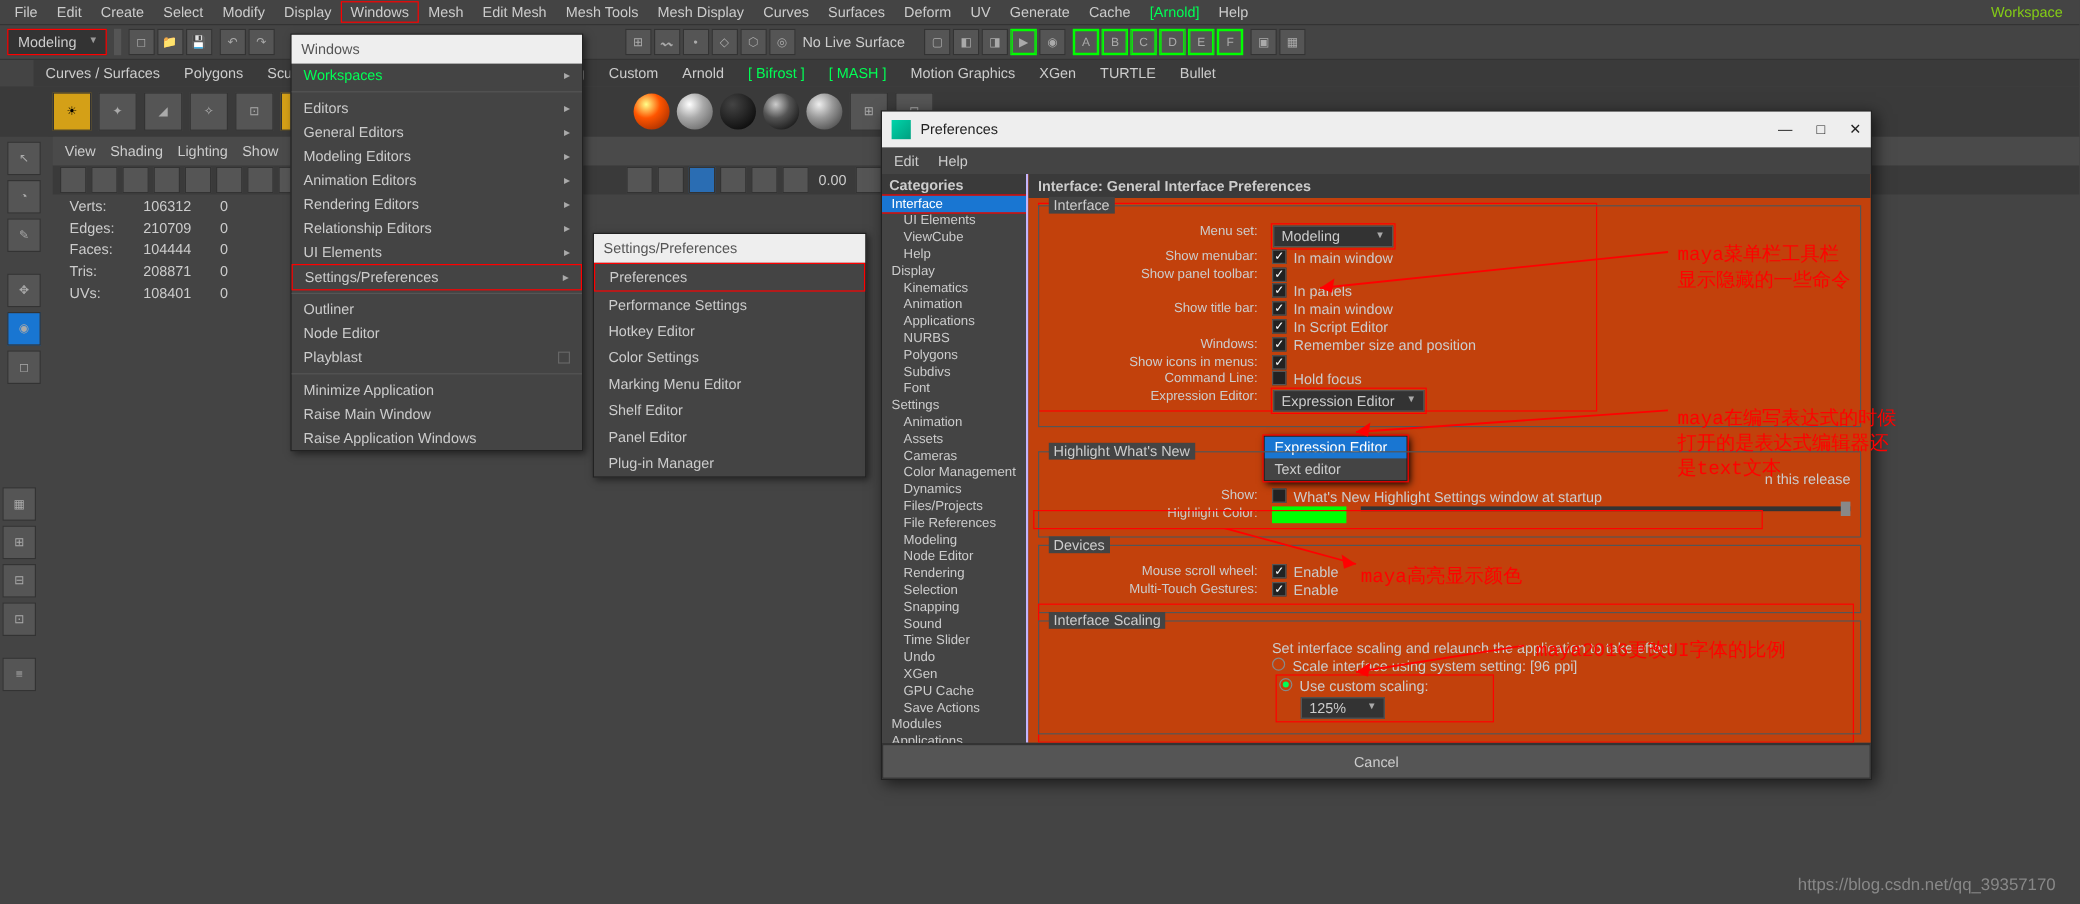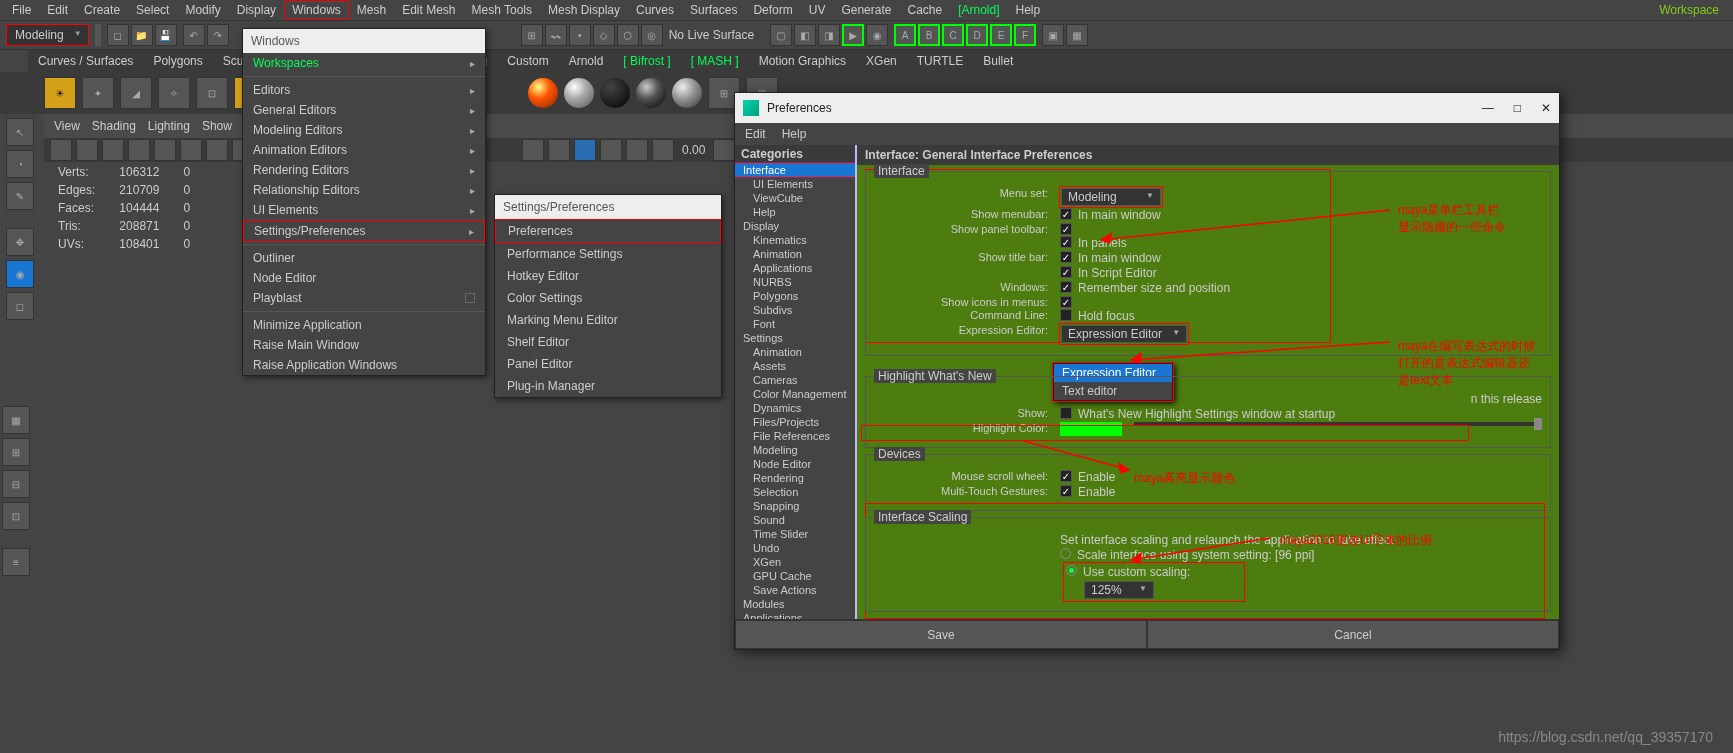--- a/index.html
+++ b/index.html
@@ -47,42 +47,42 @@
 .prefwin .titlebar .mlogo{width:16px;height:16px;background:linear-gradient(135deg,#00D4AA,#00A080);margin-right:8px;}
 .prefwin .titlebar .wbtn{margin-left:auto;display:flex;gap:20px;font-size:14px;color:#222;}
 .prefwin .winmenu{height:22px;background:#444;display:flex;align-items:center;gap:16px;padding:0 10px;}
 .prefwin .body{flex:1;display:flex;overflow:hidden;}
 .prefwin .cats{width:122px;background:#444;border-right:2px solid #c4b5fd;overflow:auto;}
 .prefwin .cats .chdr{background:#3a3a3a;color:#ccc;font-weight:bold;padding:2px 6px;}
 .prefwin .cats .citem{padding:1px 8px;color:#ccc;font-size:11px;}
 .prefwin .cats .citem.sel{background:#1976d2;color:#fff;}
 .prefwin .cats .citem.sub{padding-left:18px;}
 .prefwin .cats .red{outline:1px solid red;}
-.prefwin .main{flex:1;background:#4d7c0f;overflow:auto;position:relative;}
+.prefwin .main{flex:1;background:#c2410c;overflow:auto;position:relative;}
 .prefwin .main .mh{background:#3a3a3a;padding:3px 8px;font-weight:bold;}
 .prefwin .grp{border:1px solid #555;margin:6px 8px;padding:6px 8px 10px 8px;position:relative;}
 .prefwin .grp.legendary{padding-top:14px;}
 .prefwin .grp .legend{position:absolute;top:-8px;left:8px;background:#444;padding:0 4px;color:#ccc;}
 .prefwin .row{display:flex;align-items:flex-start;gap:6px;margin:1px 0;}
 .prefwin .row .lab{width:180px;text-align:right;padding-right:6px;color:#ccc;font-size:11px;}
 .prefwin .cbx{width:12px;height:12px;background:#222;border:1px solid #555;display:inline-flex;align-items:center;justify-content:center;color:#fff;font-size:10px;}
 .prefwin .cbx.on::after{content:"✓";}
 .prefwin select, .prefwin .fakesel{background:#333;border:1px solid #555;color:#ccc;padding:1px 24px 1px 6px;position:relative;min-width:100px;}
 .prefwin .fakesel::after{content:"▼";position:absolute;right:6px;top:2px;font-size:8px;color:#aaa;}
 .expr-pop{position:absolute;background:#444;border:1px solid #222;box-shadow:2px 2px 6px #000;min-width:120px;}
 .expr-pop .op{padding:2px 8px;}
 .expr-pop .op.sel{background:#1976d2;color:#fff;}
 .colorbar{display:inline-block;width:62px;height:14px;background:#00ff00;vertical-align:middle;}
 .radio{width:11px;height:11px;border:1px solid #888;border-radius:50%;display:inline-block;position:relative;}
 .radio.on::after{content:"";width:5px;height:5px;background:#00ff55;border-radius:50%;position:absolute;left:2px;top:2px;}
 .prefwin .footer{height:30px;display:flex;border-top:1px solid #333;}
 .prefwin .footer button{flex:1;background:#555;border:1px solid #333;color:#ccc;cursor:pointer;}
 
 .redbox{position:absolute;border:1px solid red;pointer-events:none;}
-.anno{position:absolute;color:red;font-size:12px;font-family:Liberation Sans, sans-serif;}
+.anno{position:absolute;color:red;font-size:16px;font-family:Liberation Mono, monospace;}
 .redline{position:absolute;pointer-events:none;}
 
 .watermark{position:absolute;right:20px;bottom:8px;color:#888;font-size:14px;}
 .extra-left-icons{position:absolute;left:2px;top:406px;width:36px;display:flex;flex-direction:column;gap:4px;}
 .extra-left-icons .ic{width:28px;height:28px;}
 </style>
 </head>
 <body>
 
 <div class="menubar">
@@ -512,21 +512,20 @@
             </div>
         <div class="row" style="margin:2px 0 0 18px">
               <div class="fakesel" style="min-width:70px">125%</div>
             </div>
         </div>
       </div>
 
     </div>
   </div>
   <div class="footer">
-    <button>Save</button>
     <button>Cancel</button>
   </div>
 </div>
 
 <svg class="redline" style="left:1100px;top:170px;width:300px;height:100px">
     <line x1="0" y1="70" x2="290" y2="40" stroke="red" stroke-width="1.5"></line>
     <polygon points="0,70 12,62 10,74" fill="red"></polygon>
   </svg>
 <div class="anno" style="left:1398px;top:202px;white-space:pre">maya菜单栏工具栏
 显示隐藏的一些命令</div>

